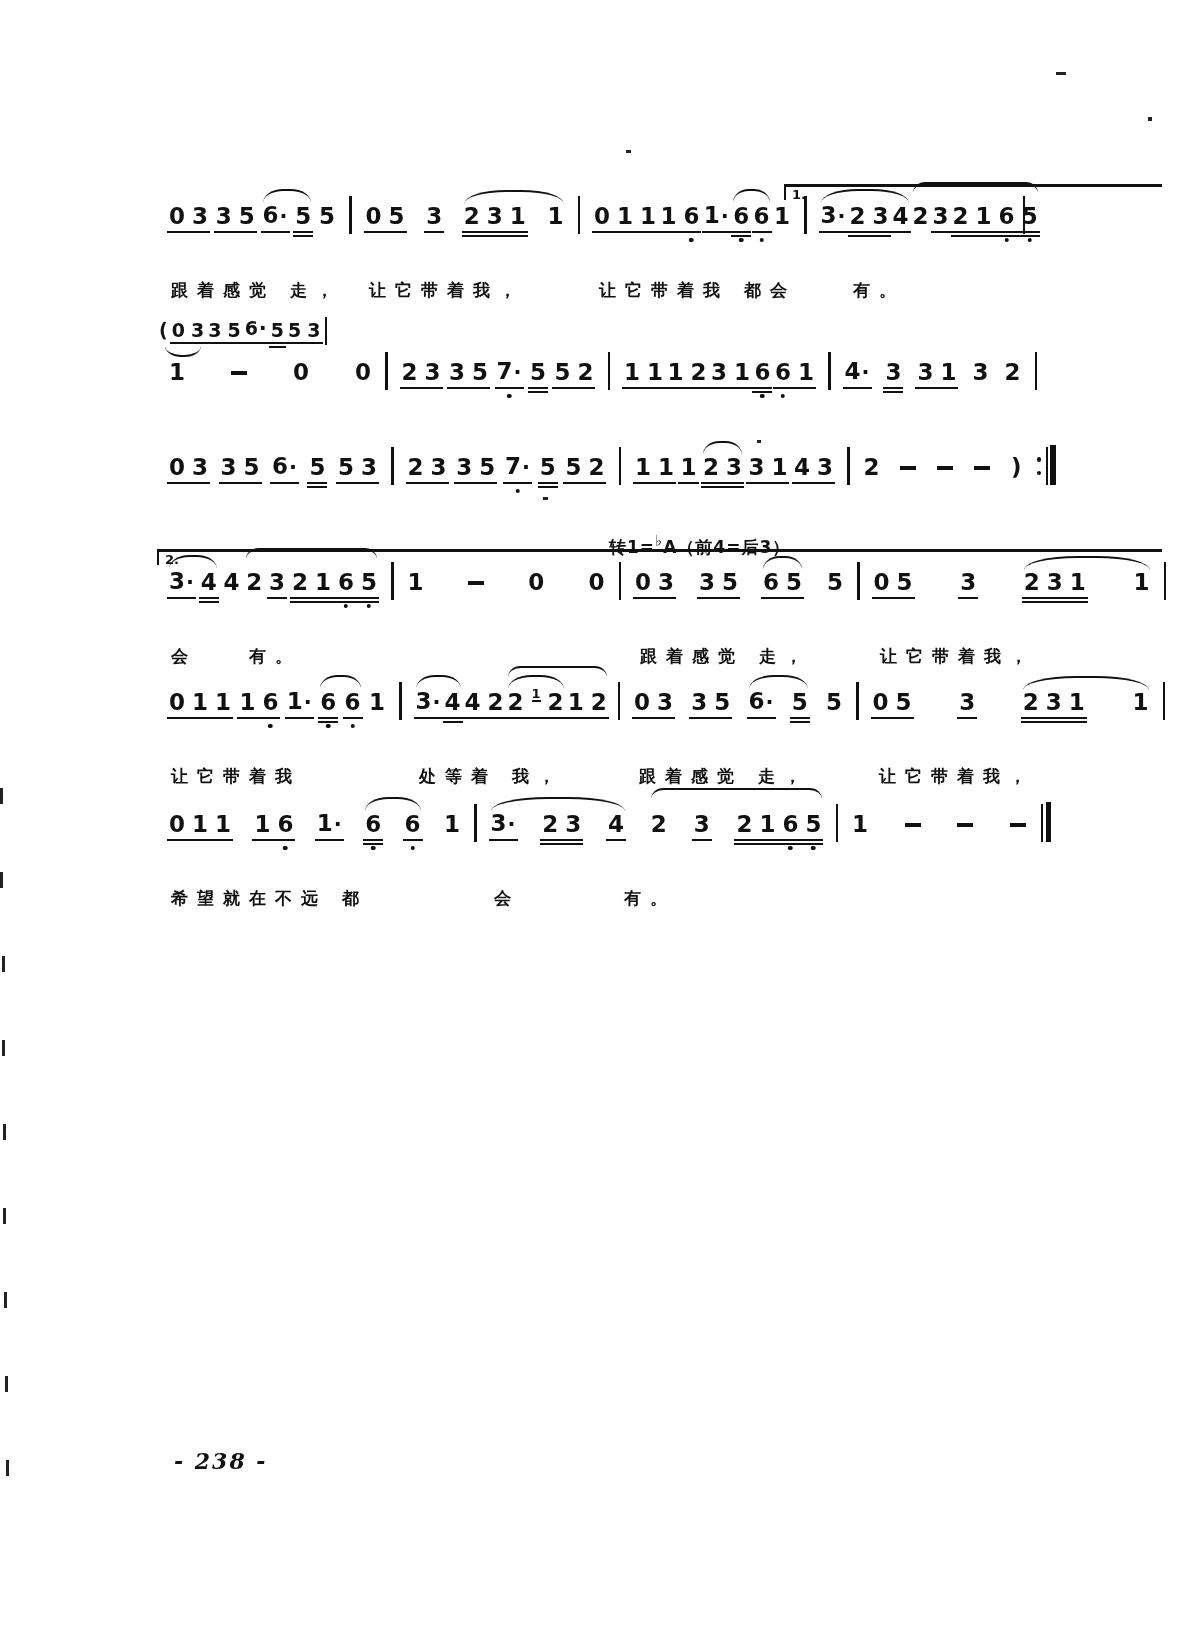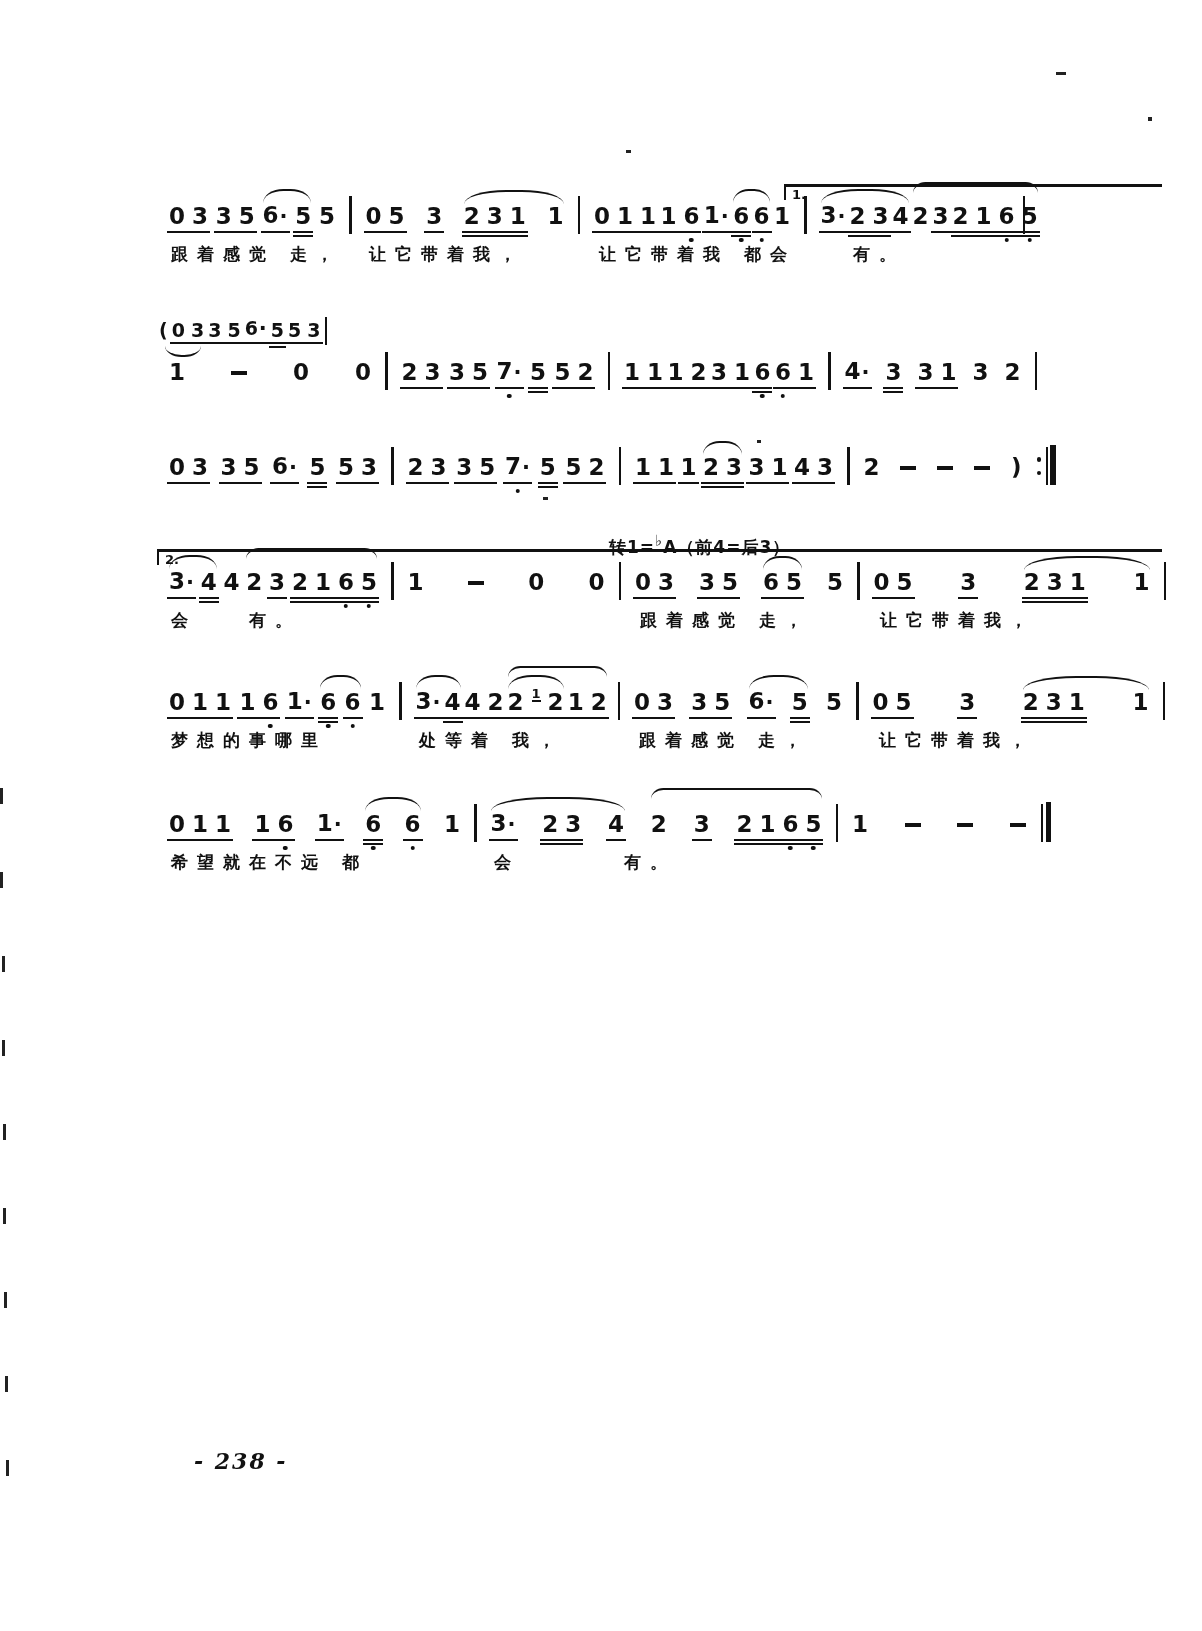--- a/index.html
+++ b/index.html
@@ -24,32 +24,32 @@
   .endbar{display:flex;align-items:flex-end;gap:2.5px;margin:0 0 -1px 3px;}
   .endbar .thin{width:2px;height:38px;background:#111;display:block;}
   .endbar .thick{width:5.5px;height:40px;background:#111;display:block;}
   .rdots{display:flex;flex-direction:column;gap:9px;margin:0 2px 10px 0;}
   .rdot{width:4.5px;height:4.5px;border-radius:50%;background:#111;display:block;}
   .slur{position:absolute;height:12px;border-top:2.5px solid #111;
         border-radius:55% 55% 0 0 / 130% 130% 0 0;}
   .slur.flat{height:9px;border-radius:18px 18px 0 0 / 16px 16px 0 0;}
   .lyrics-row{display:flex;margin-top:10px;}
   .lyric{font:700 17px "DejaVu Sans",sans-serif;letter-spacing:9px;white-space:pre;
-         box-sizing:border-box;padding-left:14px;}
+         box-sizing:border-box;padding-left:14px;margin-top:36px;}
   .volta{position:absolute;border-top:3.5px solid #111;border-left:2.5px solid #111;height:13px;}
   .vlabel{position:absolute;left:6px;top:0;font:700 13px "DejaVu Sans",sans-serif;}
   .annotation{position:absolute;font:700 17px "DejaVu Sans",sans-serif;letter-spacing:1px;white-space:pre;}
   .annotation sup{font-size:15px;}
   .cue{position:absolute;display:flex;align-items:flex-end;}
   .cue .tok{font-size:19px;}
   .cue .grp{gap:6px;padding-bottom:2px;}
   .cue .bar{height:28px;}
   .cuetie{position:absolute;left:8px;bottom:-13px;width:36px;height:9px;
           border-bottom:2.5px solid #111;border-radius:0 0 60% 60% / 0 0 130% 130%;}
-  .pagenum{position:absolute;left:194px;top:1448px;font:700 italic 22px "DejaVu Serif",serif;
+  .pagenum{position:absolute;left:174px;top:1448px;font:700 italic 22px "DejaVu Serif",serif;
            letter-spacing:2px;}
   .artifact{position:absolute;background:#222;}
 </style>
 </head>
 <body>
 
 <div id="page">
   <div class="pagenum">- 238 -</div>
 <div class="system" style="left: 157px; top: 196px;">
       <div class="notes-row">
@@ -536,21 +536,21 @@
             <span class="tok">1</span>
           </span>
           <span class="grp u0">
             <span class="tok">1</span>
           </span>
           <span class="slur" style="left: 162px; width: 126px; top: -15px;"></span>
         </div>
         <span class="bar"></span>
       </div>
       <div class="lyrics-row">
-        <div class="lyric" style="flex: 0 0 248px;">梦想的事哪里</div>
+        <div class="lyric" style="flex: 0 0 248px;">让它带着我</div>
         <div class="lyric" style="flex: 0 0 220px;">处等着 我，</div>
         <div class="lyric" style="flex: 0 0 240px;">跟着感觉 走，</div>
         <div class="lyric" style="flex: 0 0 308px;">让它带着我，</div>
       </div>
     </div>
     <div class="system" style="left: 157px; top: 802px;">
       <div class="notes-row">
         <div class="measure" style="flex: 0 0 315px; width: 315px;">
           <span class="grp u1">
             <span class="tok">0</span>

